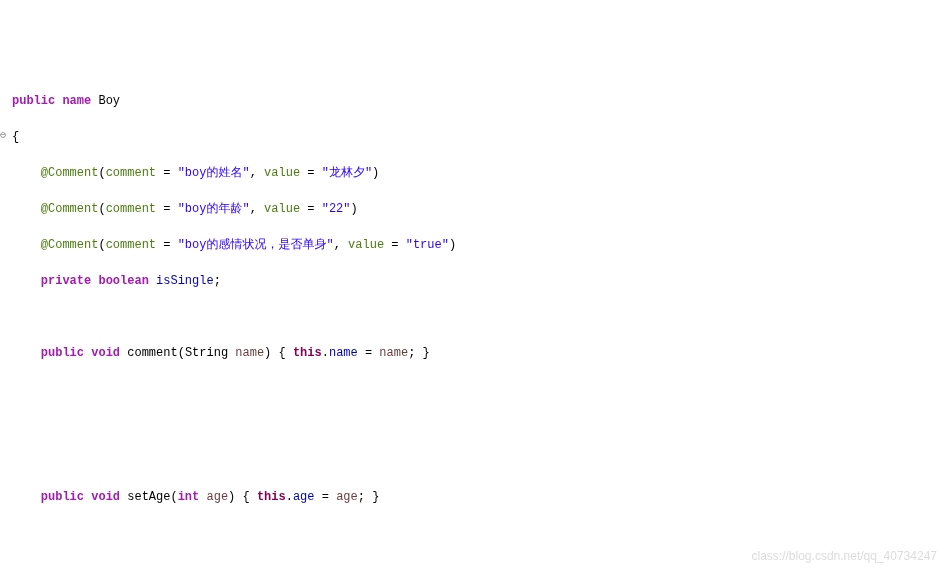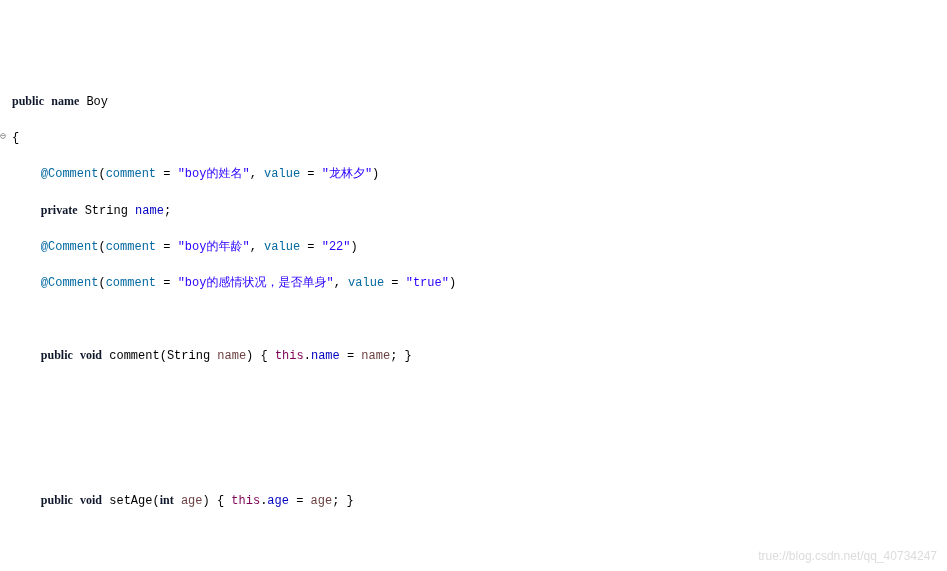--- a/index.html
+++ b/index.html
@@ -17,25 +17,25 @@
     padding: 2px 0 2px 12px;
     position: relative;
   }
   .gutter-icon {
     position: absolute;
     left: 0;
     font-size: 10px;
     color: #888;
     user-select: none;
   }
-  .kw { color: #0f172a; font-weight: bold; font-family: Liberation Serif, serif; }
-  .ann { color: #0369a1; }
+  .kw { color: #a21caf; font-weight: bold; }
+  .ann { color: #4d7c0f; }
   .str { color: #2a00ff; }
   .param { color: #6a3e3e; }
-  .this { color: #7f0055; font-weight: normal; }
+  .this { color: #7f0055; font-weight: bold; }
   .field { color: #0000c0; }
   .watermark {
     position: fixed;
     bottom: 6px;
     right: 10px;
     color: #dcdcdc;
     font-family: Arial, sans-serif;
     font-size: 12px;
     pointer-events: none;
   }
@@ -43,23 +43,23 @@
 </style>
 </head>
 <body>
 
 
 
 <div class="editor">
 <span class="line"><span class="kw">public</span> <span class="kw">name</span> <span>Boy</span></span>
 <span class="line"><span class="gutter-icon">⊖</span>{</span>
 <span class="line">    <span class="ann">@Comment</span>(<span class="ann">comment</span> = <span class="str">"boy的姓名"</span>, <span class="ann">value</span> = <span class="str">"龙林夕"</span>)</span>
-<span class="line">    <span class="kw">private</span> <span>String</span> <span class="field">name</span>;</span>
 <span class="line">    <span class="ann">@Comment</span>(<span class="ann">comment</span> = <span class="str">"boy的年龄"</span>, <span class="ann">value</span> = <span class="str">"22"</span>)</span>
 <span class="line">    <span class="ann">@Comment</span>(<span class="ann">comment</span> = <span class="str">"boy的感情状况，是否单身"</span>, <span class="ann">value</span> = <span class="str">"true"</span>)</span>
+<span class="line">    <span class="kw">private</span> <span class="kw">boolean</span> <span class="field">isSingle</span>;</span>
 <span class="line"> </span>
 <span class="line">    <span class="kw">public</span> <span class="kw">void</span> <span>comment</span>(<span>String</span> <span class="param">name</span>) { <span class="this">this</span>.<span class="field">name</span> = <span class="param">name</span>; }</span>
 <span class="line"> </span>
 <span class="line"> </span>
 <span class="line"> </span>
 <span class="line">    <span class="kw">public</span> <span class="kw">void</span> <span>setAge</span>(<span class="kw">int</span> <span class="param">age</span>) { <span class="this">this</span>.<span class="field">age</span> = <span class="param">age</span>; }</span>
 
 
 
 
@@ -76,16 +76,16 @@
 
 
 
 
 
 
 
 
 </div>
 
-<div class="watermark">true://blog.csdn.net/qq_40734247</div>
+<div class="watermark">class://blog.csdn.net/qq_40734247</div>
 
 
 
 
 </body></html>

